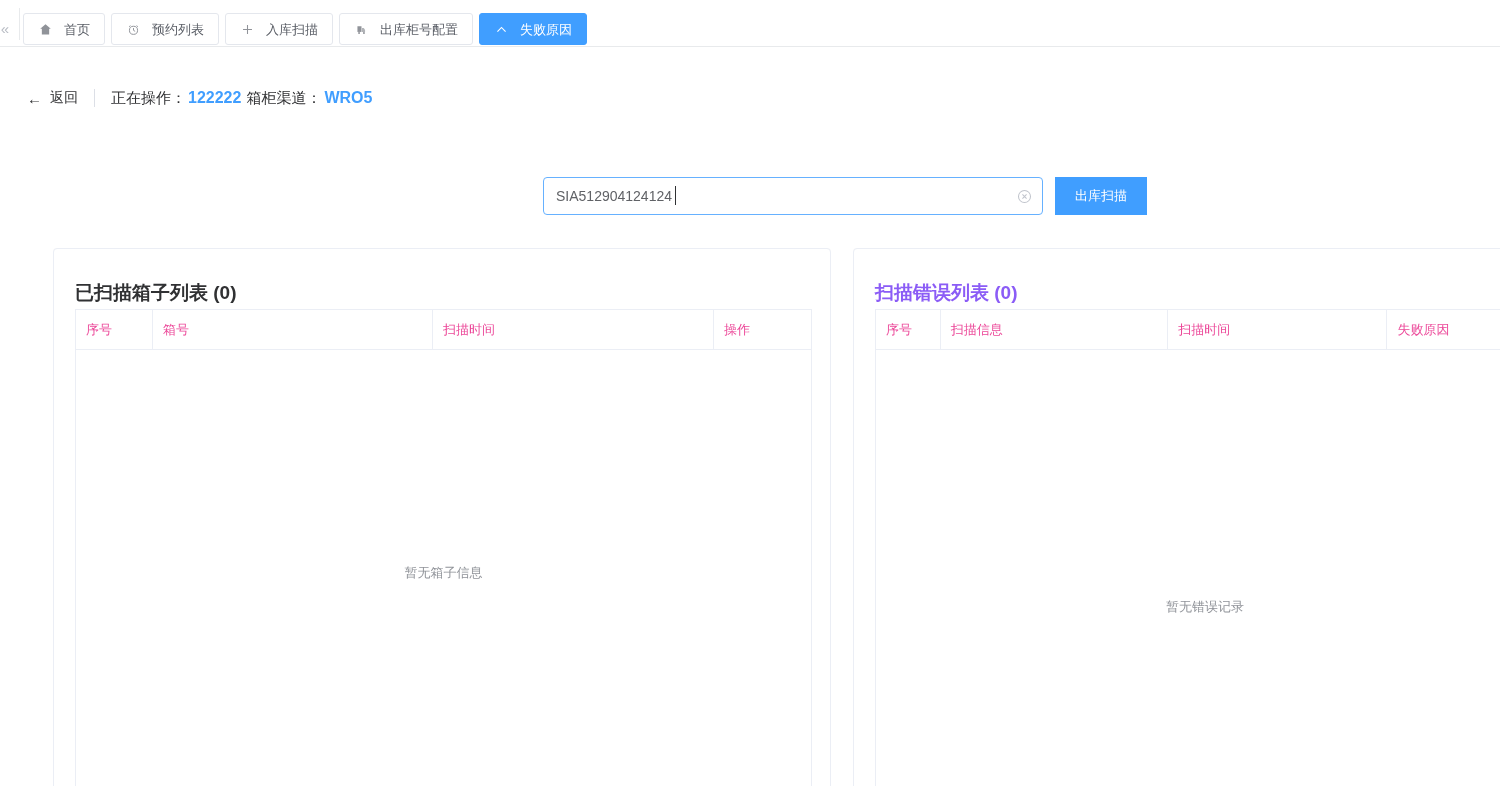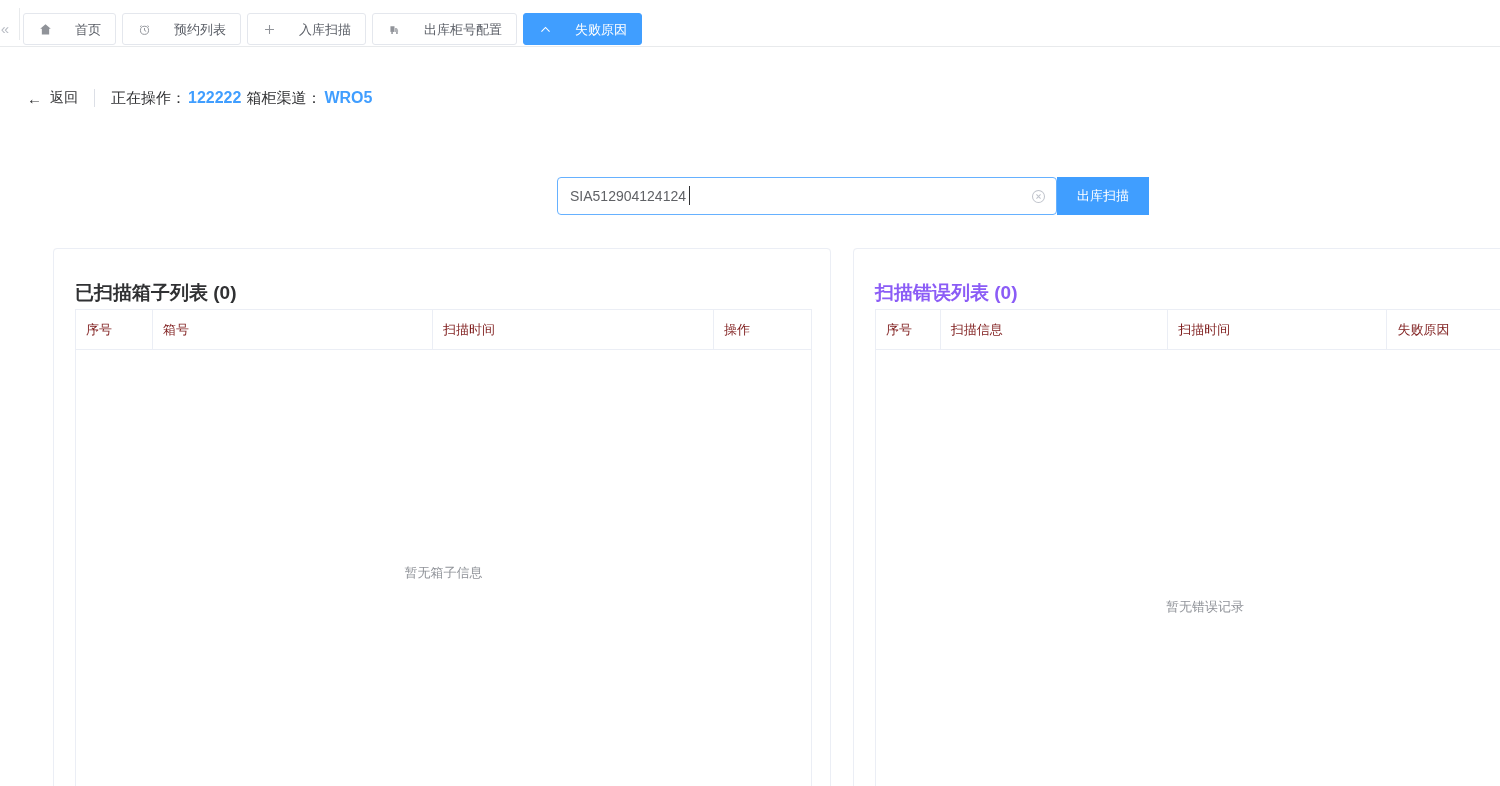--- a/index.html
+++ b/index.html
@@ -56,21 +56,21 @@
     height: 32px;
     display: flex;
     align-items: center;
     gap: 6px;
     padding-left: 3px;
   }
   .tab {
     height: 32px;
     display: flex;
     align-items: center;
-    gap: 23px;
+    gap: 12px;
     padding: 0 14px;
     border: 1px solid #e4e7ed;
     border-radius: 3px;
     background: #ffffff;
     color: #5a5e66;
     font-size: 13px;
     white-space: nowrap;
     cursor: pointer;
     line-height: 1;
   }
@@ -137,21 +137,21 @@
     font-size: 16px;
     margin-left: 3px;
   }
 
   
   .scanrow {
     position: absolute;
     left: 543px; top: 177px;
     display: flex;
     align-items: center;
-    margin-left: 14px;
+    gap: 12px;
   }
   .scan-input-wrap {
     position: relative;
     width: 500px;
     height: 38px;
   }
   .scan-input {
     width: 500px;
     height: 38px;
     border: 1px solid #66b1ff;
@@ -227,21 +227,21 @@
   .thead {
     display: flex;
     height: 40px;
     border-bottom: 1px solid #ebeef5;
   }
   .th {
     display: flex;
     align-items: center;
     padding: 0 10px;
     font-size: 13px;
-    color: #7f1d1d;
+    color: #ec4899;
     font-weight: normal;
     border-right: 1px solid #ebeef5;
     white-space: nowrap;
   }
   .th:last-child { border-right: none; }
 
   .tbody {
     position: relative;
     height: 498px;
   }

